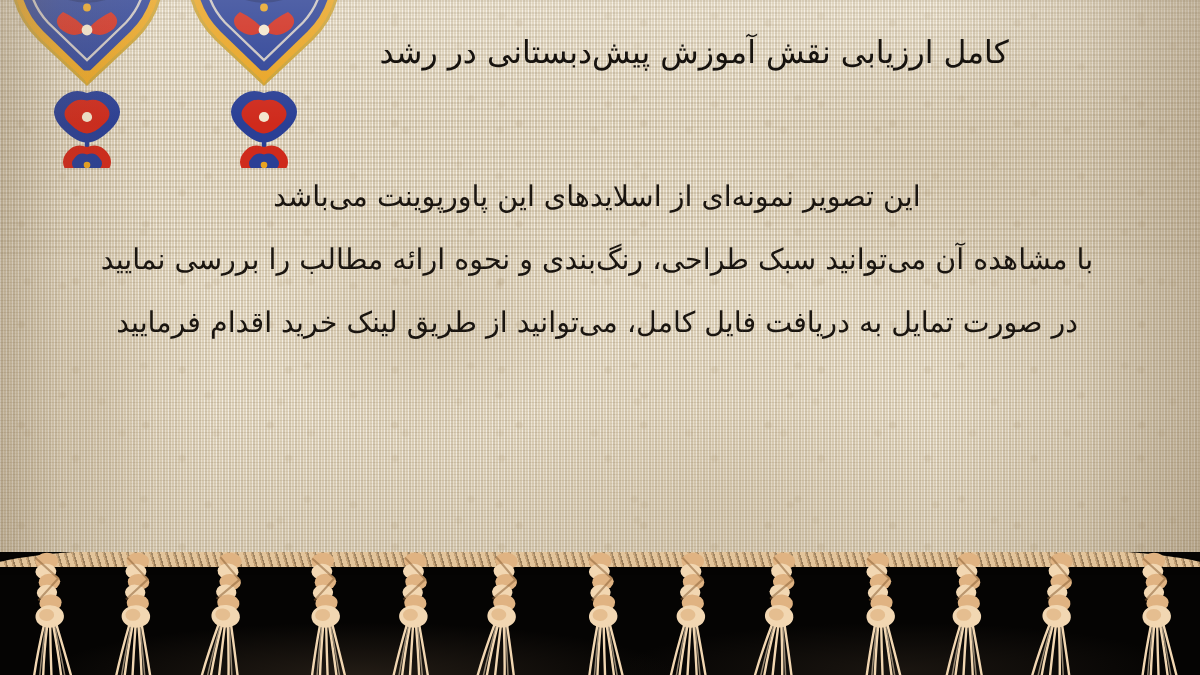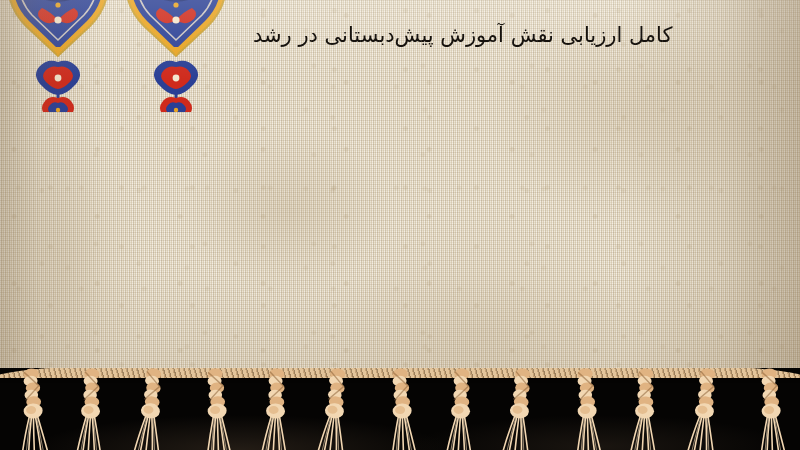--- a/index.html
+++ b/index.html
@@ -240,20 +240,25 @@
       <use href="#med-pendant" x="34" y="140"></use>
     </svg>
 
     <div class="field-vignette"></div>
   </div>
 
   <div class="title-block">
     <div class="title-line">کامل ارزیابی نقش آموزش پیش‌دبستانی در رشد</div>
   </div>
 
+  <div class="body-block">
+    <div class="body-line">این تصویر نمونه‌ای از اسلایدهای این پاورپوینت می‌باشد</div>
+    <div class="body-line">با مشاهده آن می‌توانید سبک طراحی، رنگ‌بندی و نحوه ارائه مطالب را بررسی نمایید</div>
+    <div class="body-line">در صورت تمایل به دریافت فایل کامل، می‌توانید از طریق لینک خرید اقدام فرمایید</div>
+  </div>
 
   <div class="fringe-band">
     <div class="selvedge"></div>
     <div id="tassel-host">
         <svg class="tassel" width="56" height="82" viewBox="0 0 56 82" style="left: 3px;">
           <g transform="translate(28,2) rotate(-3)">
             <ellipse cx="0" cy="4" rx="7.5" ry="5.5" fill="#e0b382"></ellipse>
             <ellipse cx="-1" cy="11" rx="7" ry="5.2" fill="#f2d7b2"></ellipse>
             <ellipse cx="1" cy="18" rx="7.2" ry="5.4" fill="#e0b382"></ellipse>
             <ellipse cx="-1" cy="25" rx="6.8" ry="5.2" fill="#f2d7b2"></ellipse>

